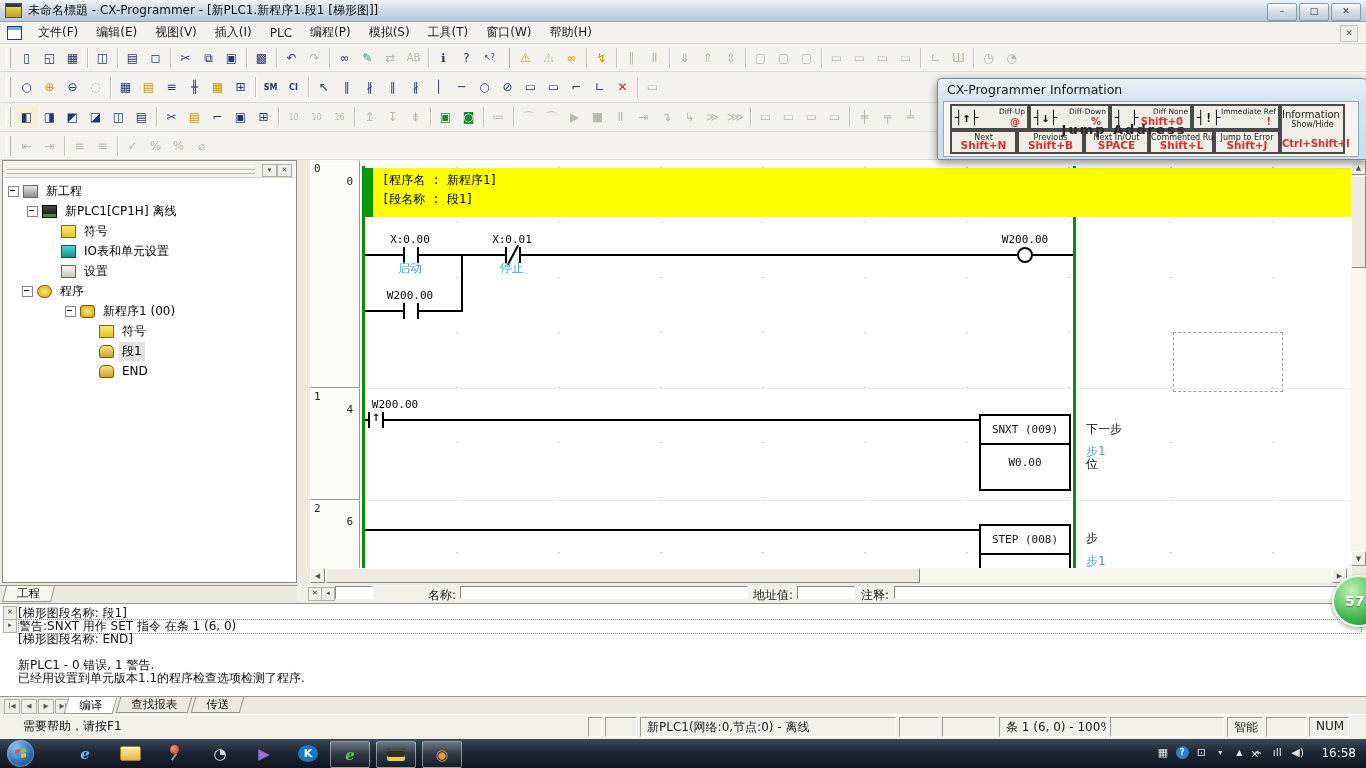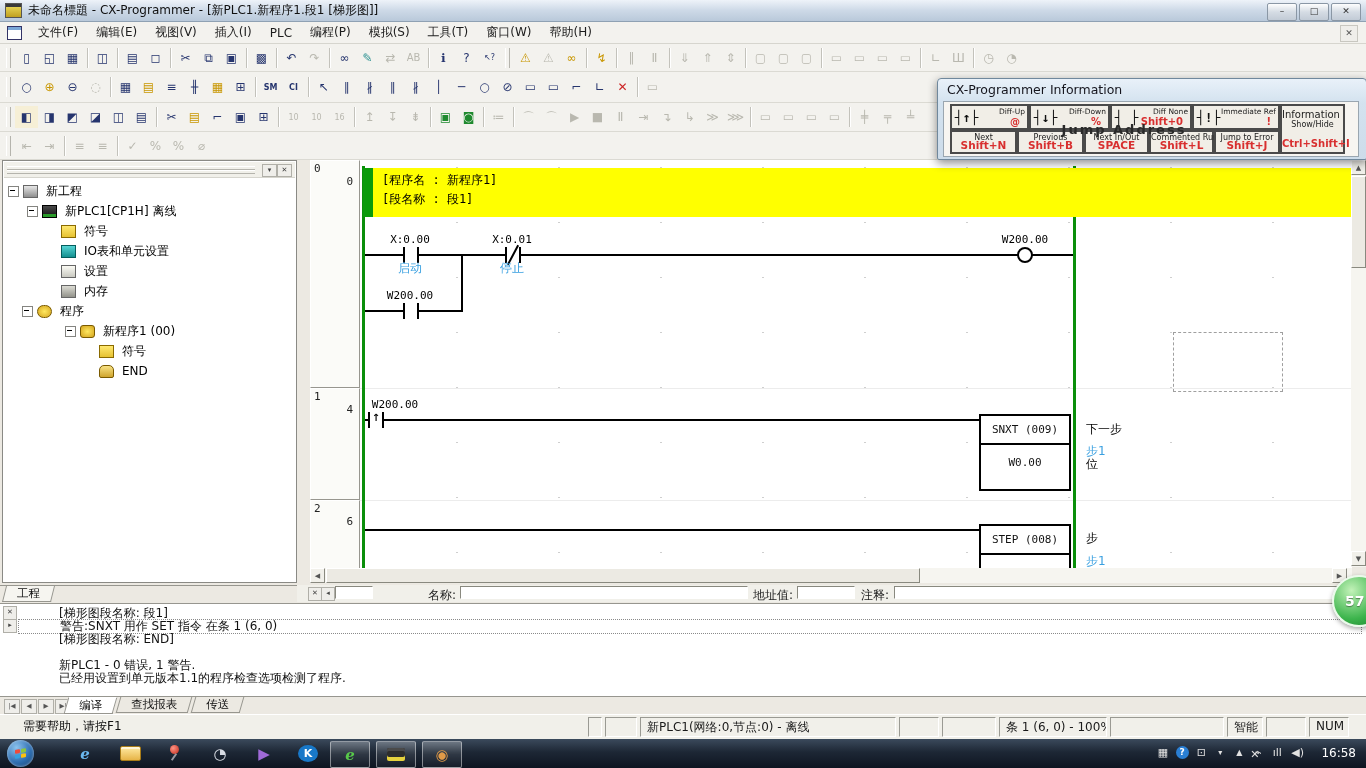--- a/index.html
+++ b/index.html
@@ -127,21 +127,21 @@
   #treetabs{position:absolute;left:0;top:585px;width:297px;height:17px;background:#ece9e2;border-top:1px solid #97968f;}
   #tab-project{position:absolute;left:4px;top:0;padding:0 12px;height:15px;background:#f6f5f0;
     border:1px solid #97968f;border-top:none;transform:skewX(-14deg);font-size:11.5px;line-height:15px;}
   #tab-project span{display:inline-block;transform:skewX(14deg);}
   
   #output{position:absolute;left:0;top:603px;width:1366px;height:93px;background:#fff;
     border-top:1px solid #97968f;box-shadow:0 1px 0 #fff inset;}
   .dbtn{position:absolute;width:12px;height:12px;background:#efeeea;border:1px solid #b0afa8;
     font-size:7px;line-height:11px;text-align:center;color:#444;}
   #out-lines{position:absolute;left:18px;top:3px;right:4px;}
-  .out-line{font-size:12px;line-height:13px;color:#111;white-space:nowrap;height:13px;padding-left:41px;}
+  .out-line{font-size:12px;line-height:13px;color:#111;white-space:nowrap;height:13px;}
   .out-sel{border:1px dotted #8a8a8a;margin:-1px 0;}
   #out-tabrow{position:absolute;left:0;top:696px;width:1366px;height:18px;background:#ece9e2;border-top:1px solid #97968f;}
   #out-nav{position:absolute;left:4px;top:2px;display:flex;gap:1px;}
   .onav{width:14px;height:13px;background:#efeeea;border:1px solid #b0afa8;font-size:6.5px;line-height:12px;text-align:center;color:#555;}
   #out-tabs{position:absolute;left:66px;top:0;display:flex;}
   .otab{padding:0 12px;height:15px;background:#ece9e2;border:1px solid #97968f;border-top:none;
     transform:skewX(-16deg);margin-right:3px;font-size:11.5px;line-height:14px;}
   .otab span{display:inline-block;transform:skewX(16deg);}
   .otab.active{background:#fff;border-top:1px solid #fff;}
   
@@ -399,39 +399,39 @@
       <div class="tree-row" style="padding-left: 42px;">
         <div class="expander hidden-exp"></div>
         <div class="ti icon-io"></div>
         <div class="tree-label">IO表和单元设置</div>
       </div>
       <div class="tree-row" style="padding-left: 42px;">
         <div class="expander hidden-exp"></div>
         <div class="ti icon-settings"></div>
         <div class="tree-label">设置</div>
       </div>
-      <div class="tree-row" style="padding-left: 42px;">
-        <div class="expander hidden-exp"></div>
-        <div class="ti icon-memory"></div>
-        <div class="tree-label">内存</div>
-      </div>
       <div class="tree-row" style="padding-left: 18px;">
         <div class="expander"></div>
         <div class="ti icon-programs"></div>
         <div class="tree-label">程序</div>
       </div>
       <div class="tree-row" style="padding-left: 61px;">
         <div class="expander"></div>
         <div class="ti icon-program"></div>
         <div class="tree-label">新程序1 (00)</div>
       </div>
       <div class="tree-row" style="padding-left: 80px;">
         <div class="expander hidden-exp"></div>
         <div class="ti icon-symbols"></div>
         <div class="tree-label">符号</div>
+      </div>
+      <div class="tree-row selected" style="padding-left: 80px;">
+        <div class="expander hidden-exp"></div>
+        <div class="ti icon-section"></div>
+        <div class="tree-label">段1</div>
       </div>
       <div class="tree-row" style="padding-left: 80px;">
         <div class="expander hidden-exp"></div>
         <div class="ti icon-section"></div>
         <div class="tree-label">END</div>
       </div>
     </div>
 </div>
 <div id="vsplit"></div>
 

